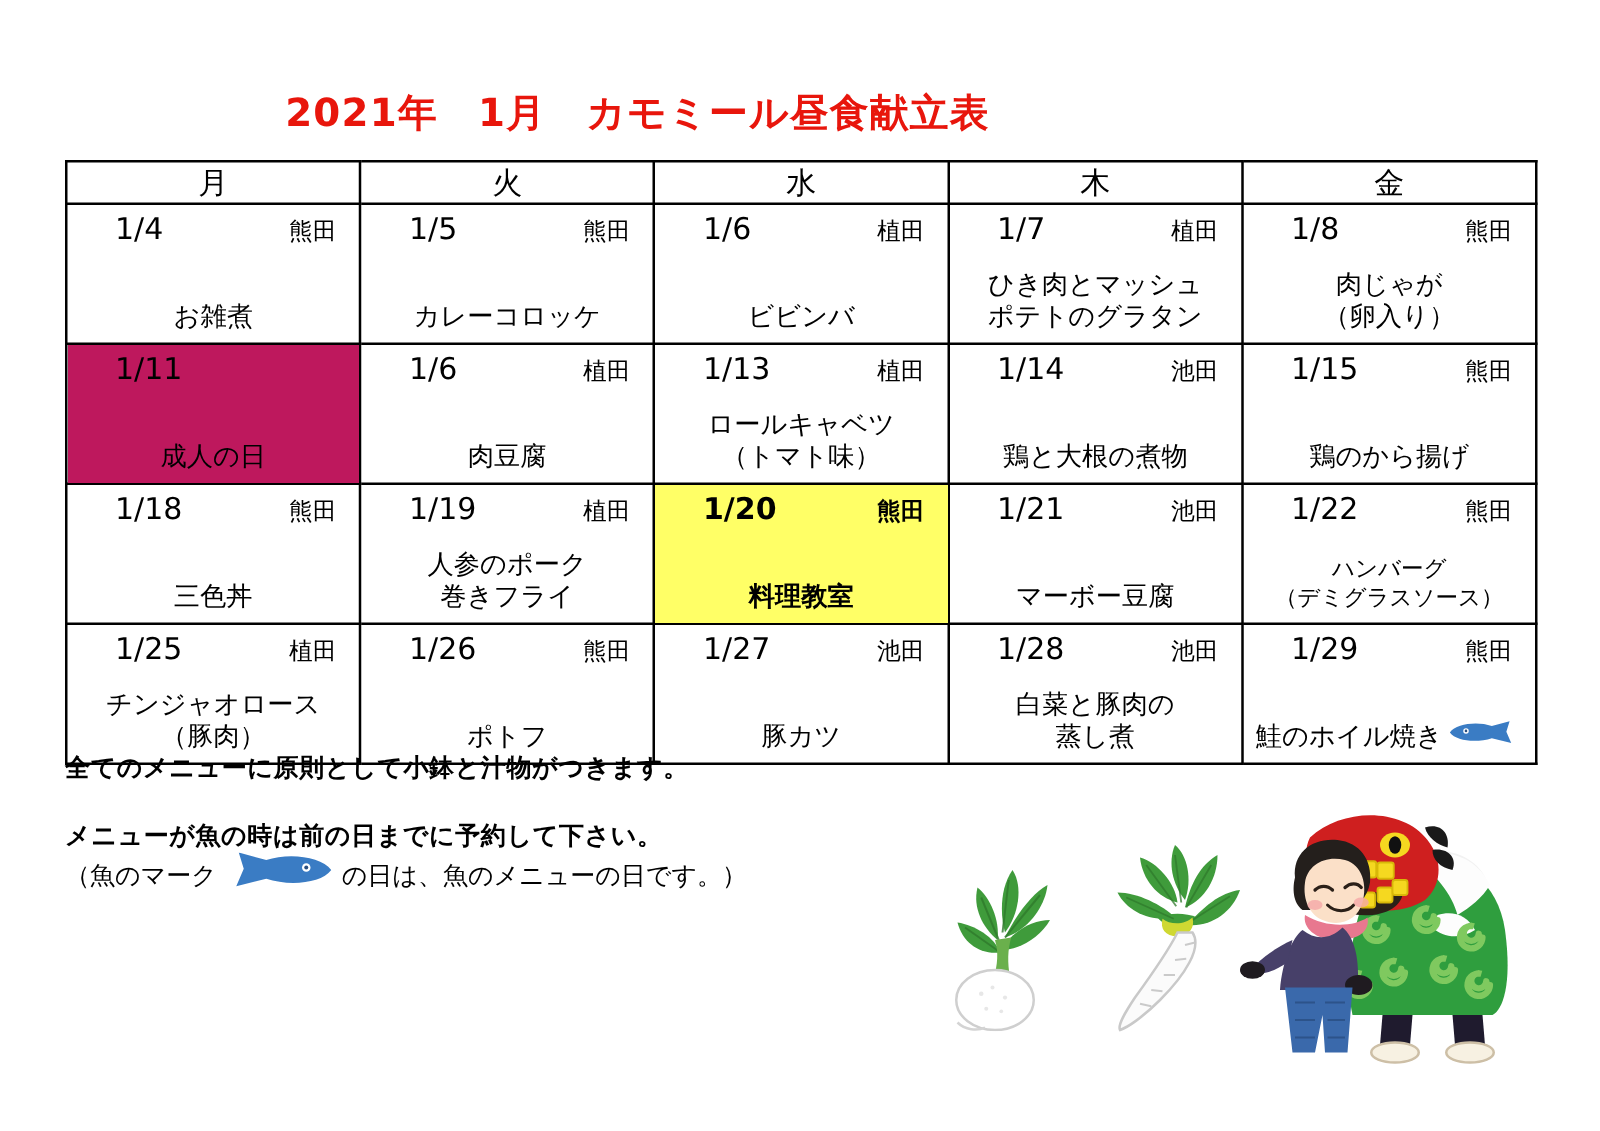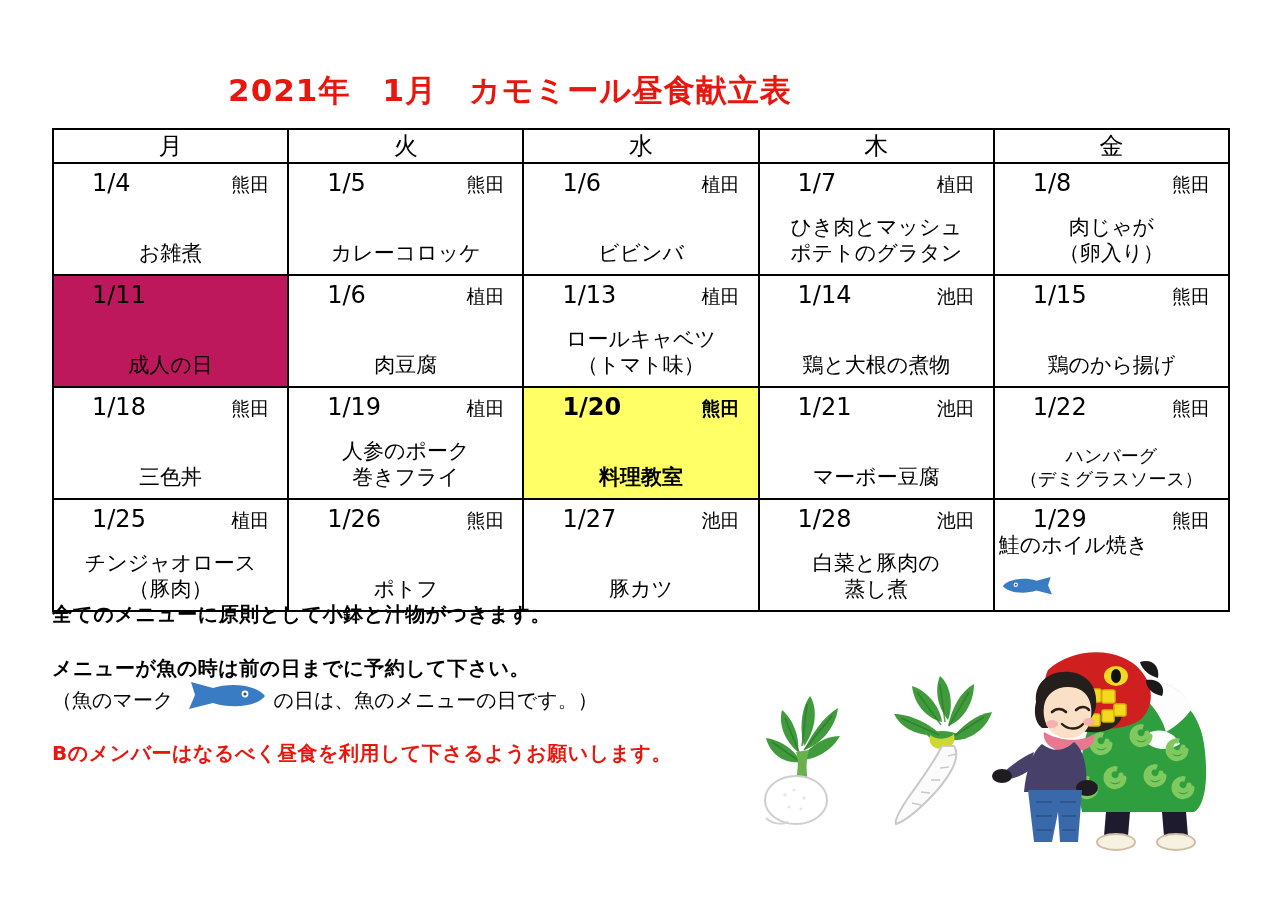--- a/index.html
+++ b/index.html
@@ -81,24 +81,23 @@
     bottom: 8px;
     text-align: center;
     font-size: 21px;
     line-height: 26px;
     white-space: pre-line;
     padding: 0 4px;
   }
   .cell-menu.small { font-size: 18px; line-height: 23px; }
   .cell-menu.with-fish {
     display: flex;
-    align-items: flex-start;
+    align-items: flex-end;
     justify-content: center;
-    gap: 18px;
-    flex-direction: column;
+    gap: 2px;
   }
 
   
   .fish {
     display: inline-block;
     vertical-align: middle;
   }
   .fish.flip { transform: scaleX(-1); }
 
   
@@ -322,21 +321,20 @@
     <span class="fish flip">
       <svg width="96" height="28" viewBox="0 0 96 28" aria-hidden="true">
         <path d="M6 14 C14 3, 40 0, 58 6 L80 0 L76 13 L82 27 L58 21 C40 27, 14 25, 6 14 Z" fill="#3a7cc4"></path>
         <circle cx="26" cy="12" r="3.4" fill="#ffffff"></circle>
         <circle cx="26" cy="12" r="1.6" fill="#2a4f80"></circle>
       </svg>
     </span>
     <span>の日は、魚のメニューの日です。）</span>
   </div>
   <div class="note-gap-sm"></div>
-  <div class="note-line note-red">Bのメンバーはなるべく昼食を利用して下さるようお願いします。</div>
 </div>
 
 <div class="art" id="art-kabu">
   <svg width="110" height="135" viewBox="0 0 110 135" aria-hidden="true">
     <g fill="#3f9b3b">
       <path d="M58 6 C66 18, 64 40, 52 56 C48 42, 48 20, 58 6 Z"></path>
       <path d="M86 18 C84 36, 70 54, 52 60 C60 44, 72 26, 86 18 Z"></path>
       <path d="M30 20 C40 28, 48 46, 46 62 C34 52, 26 36, 30 20 Z"></path>
       <path d="M14 48 C28 50, 44 60, 48 72 C32 74, 18 64, 14 48 Z"></path>
       <path d="M88 46 C80 60, 64 70, 48 70 C58 56, 72 46, 88 46 Z"></path>

